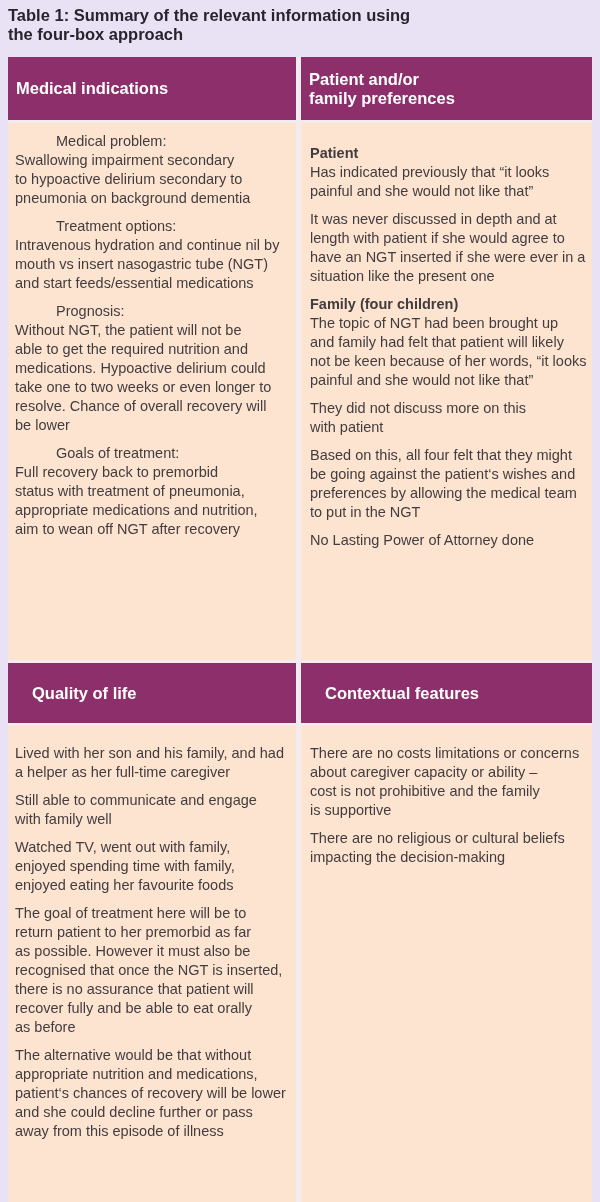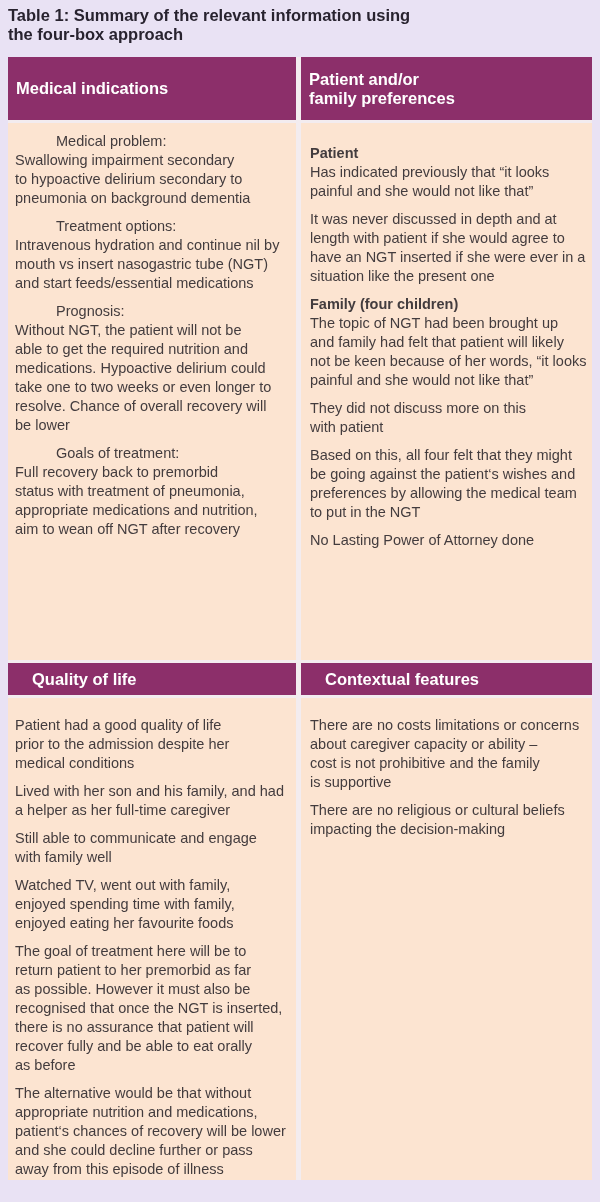--- a/index.html
+++ b/index.html
@@ -36,21 +36,21 @@
   .hgap{grid-column:1/4;height:3px;background:var(--gap);}
   .hcell{
     background:var(--header-bg);
     color:var(--header-text);
     font-weight:700;font-size:16.5px;line-height:19px;
     display:flex;align-items:center;
     padding-left:8px;
     white-space:pre-line;
   }
   .r1h{height:63px;}
-  .r2h{height:32px;padding-left:24px;}
+  .r2h{height:60px;padding-left:24px;}
   .bcell{
     background:var(--cell-bg);
     height:537px;
     padding:9px 4px 0 7px;
     font-size:14.5px;line-height:19px;
     overflow:hidden;
   }
   .bcell.r2{height:482px;}
   .bcell.right{padding-left:9px;}
   .sec{margin-top:9px;}
@@ -140,23 +140,20 @@
 
     <div class="hgap"></div>
 
     <div class="hcell r2h">Quality of life</div>
     <div class="vgap"></div>
     <div class="hcell r2h">Contextual features</div>
 
     <div class="hgap"></div>
 
     <div class="bcell r2">
-      <p class="para">Patient had a good quality of life
-prior to the admission despite her
-medical conditions</p>
       <p class="para">Lived with her son and his family, and had
 a helper as her full-time caregiver</p>
       <p class="para">Still able to communicate and engage
 with family well</p>
       <p class="para">Watched TV, went out with family,
 enjoyed spending time with family,
 enjoyed eating her favourite foods</p>
       <p class="para">The goal of treatment here will be to
 return patient to her premorbid as far
 as possible. However it must also be

